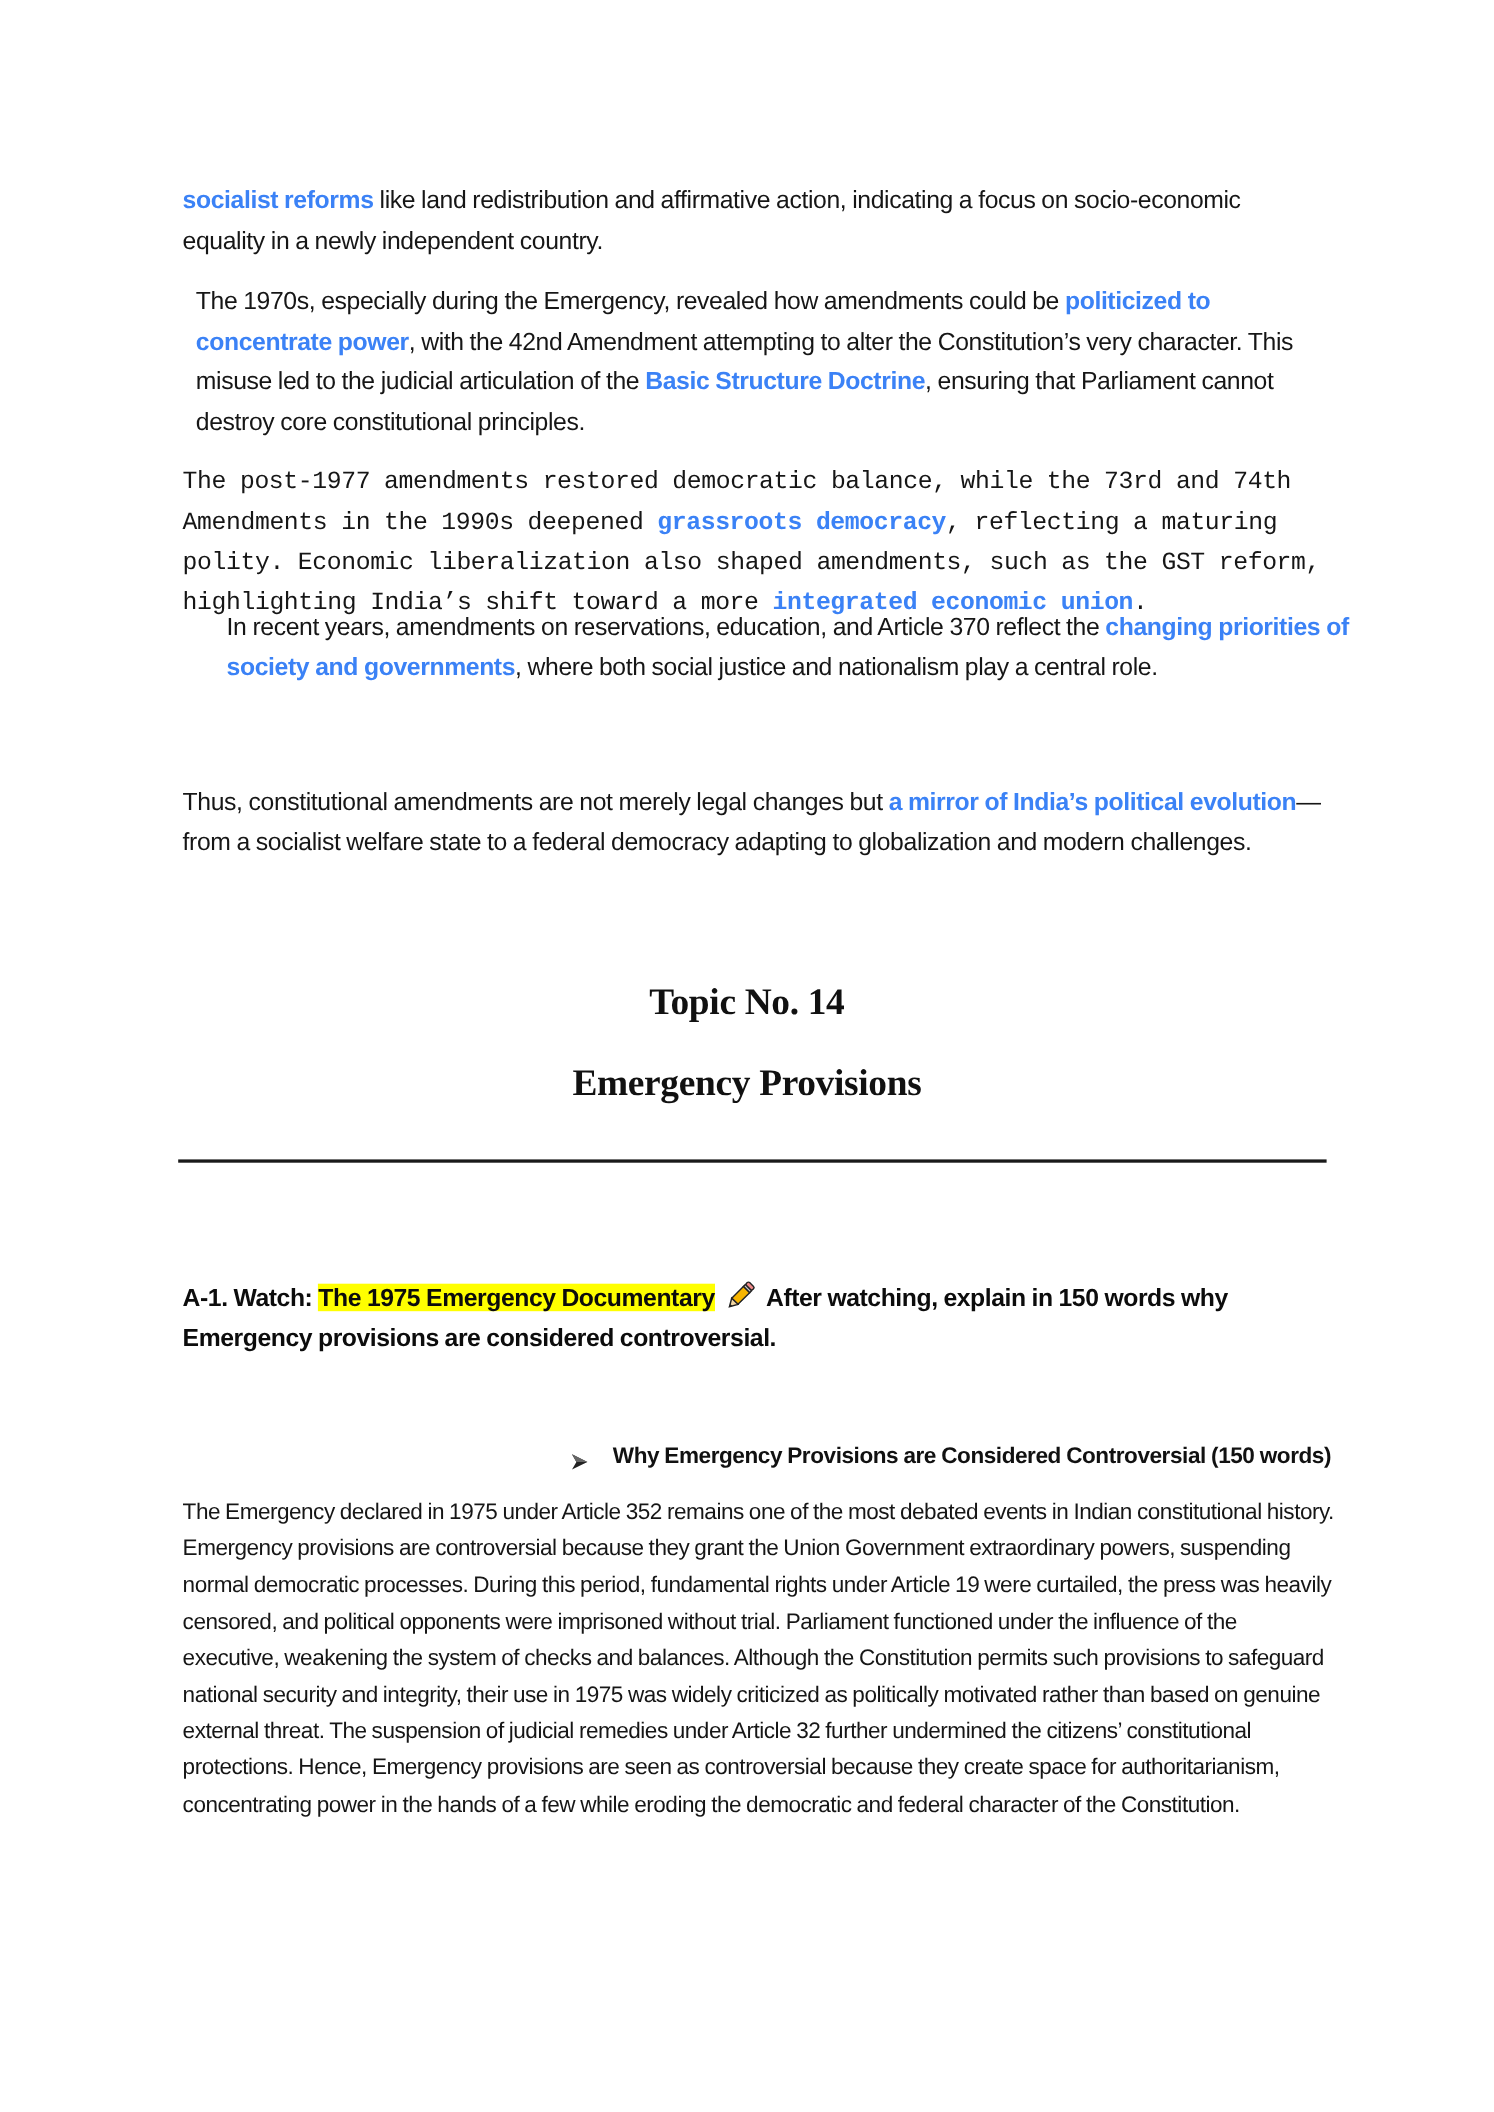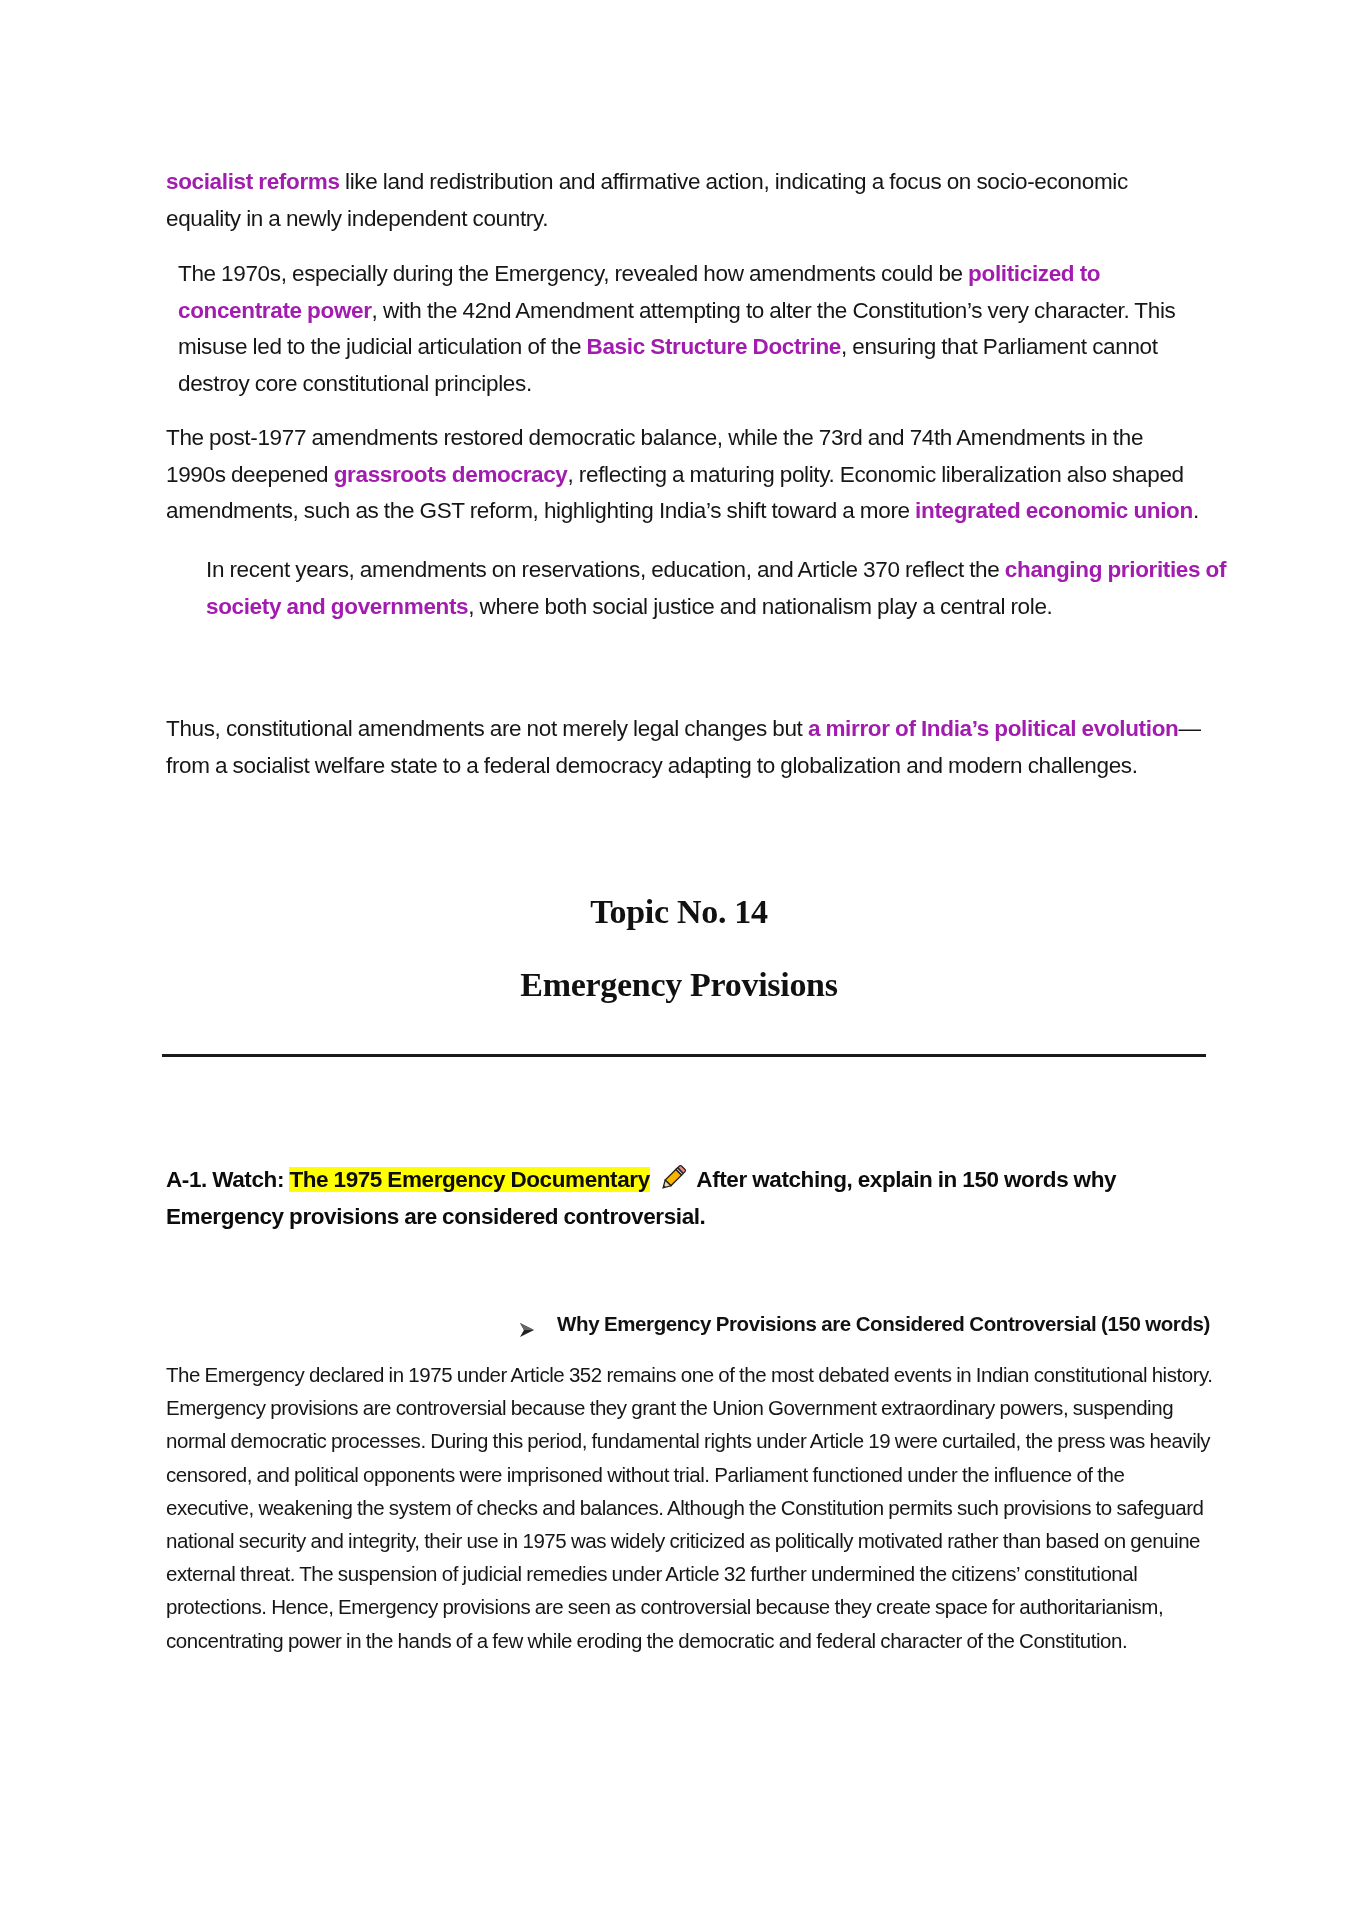--- a/index.html
+++ b/index.html
@@ -5,24 +5,24 @@
   html, body { margin: 0; padding: 0; background: #ffffff; }
   body { width: 1358px; height: 1920px; position: relative; overflow: hidden; color: #111111; }
   .page { position: absolute; left: 0; top: 0; width: 1358px; height: 1920px; background: #ffffff; }
   .body-text {
     position: absolute; left: 166px; width: 1040px;
     font-family: "Liberation Sans", sans-serif;
     font-size: 22.5px; line-height: 36.5px; color: #161616;
     letter-spacing: -0.35px; word-spacing: -0.5px;
     margin: 0;
   }
-  .body-text b, .qb { font-weight: bold; color: #a21caf; }
+  .body-text b, .qb { font-weight: bold; color: #3b82f6; }
   .p1 { top: 164px; }
   .p2 { top: 256px; margin-left: 12px; }
-  .p3 { top: 420px; }
+  .p3 { top: 420px; font-family: Liberation Mono, monospace; }
   .p4 { top: 552px; margin-left: 40px; }
   .p5 { top: 711px; }
 
   .topic-title {
     position: absolute; left: 0; width: 1358px; text-align: center;
     font-family: "Liberation Serif", serif; font-size: 34px; color: #111111;
     letter-spacing: -0.3px; margin: 0;
   }
   .t1 { top: 893px; text-align: center; }
   .t2 { top: 955px; margin-top: 11px; }

